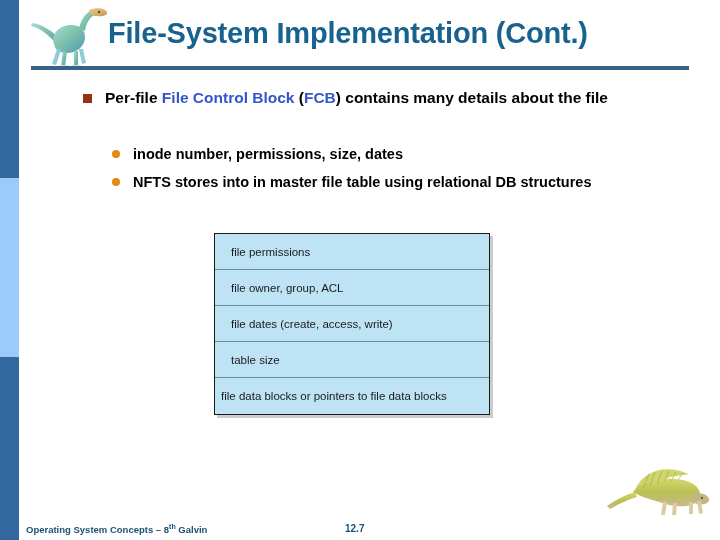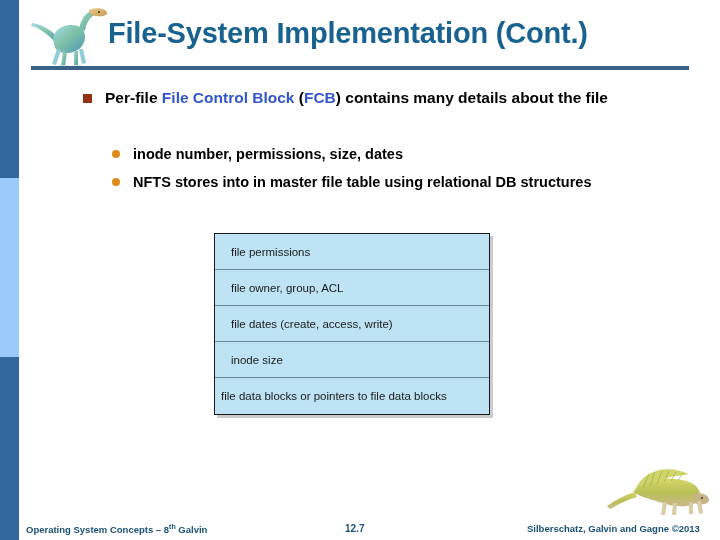--- a/index.html
+++ b/index.html
@@ -223,21 +223,21 @@
 
   <div class="bullet-l2 bullet-l2-b">
     <div class="marker-dot"></div>
     <div class="btext">NFTS stores into in master file table  using relational DB structures</div>
   </div>
 
   <div class="fcb-diagram">
     <div class="fcb-row">file permissions</div>
     <div class="fcb-row">file owner, group, ACL</div>
     <div class="fcb-row">file dates (create, access, write)</div>
-    <div class="fcb-row">inode size</div>
+    <div class="fcb-row">table size</div>
     <div class="fcb-row">file data blocks or pointers to file data blocks</div>
   </div>
 
   <div class="foot-logo">
     <svg viewBox="0 0 112 56" width="112" height="56" aria-hidden="true">
       <defs>
         <linearGradient id="dinoB" x1="0" y1="0" x2="0" y2="1">
           <stop offset="0%" stop-color="#D7D86A"></stop>
           <stop offset="50%" stop-color="#B8C055"></stop>
           <stop offset="100%" stop-color="#C9B98A"></stop>
@@ -264,15 +264,14 @@
 
       <path d="M58 40 L 56 53 L 60 53 L 62 40 Z" fill="#D8CBA6"></path>
       <path d="M68 41 L 67 53 L 71 53 L 72 41 Z" fill="#D8CBA6"></path>
       <path d="M84 40 L 84 52 L 88 52 L 88 40 Z" fill="#D8CBA6"></path>
       <path d="M92 39 L 94 52 L 98 51 L 96 39 Z" fill="#D8CBA6"></path>
     </svg>
   </div>
 
   <div class="footer-left"><span>Operating System Concepts – 8</span><sup>th</sup><span> Galvin</span></div>
   <div class="footer-center">12.7</div>
-  <div class="footer-right">Silberschatz, Galvin and Gagne ©2013</div>
 
 </div>
 
 </body></html>

